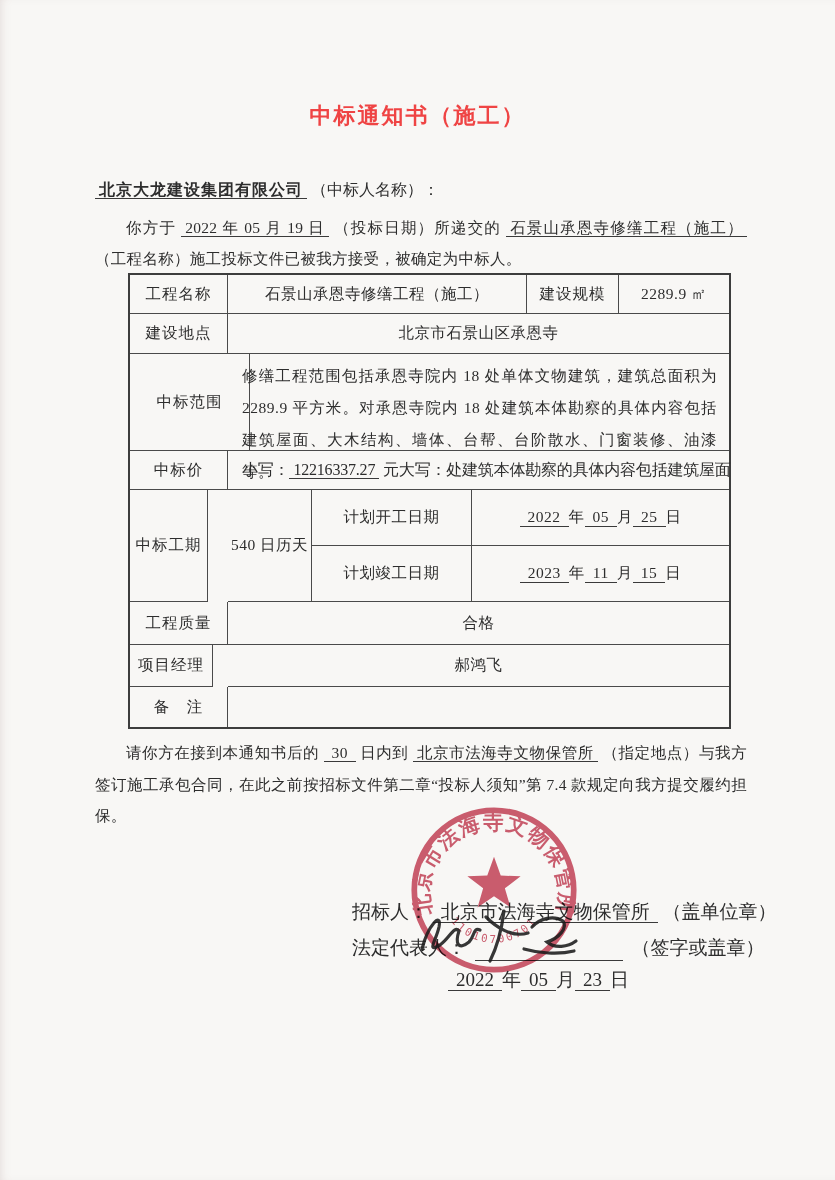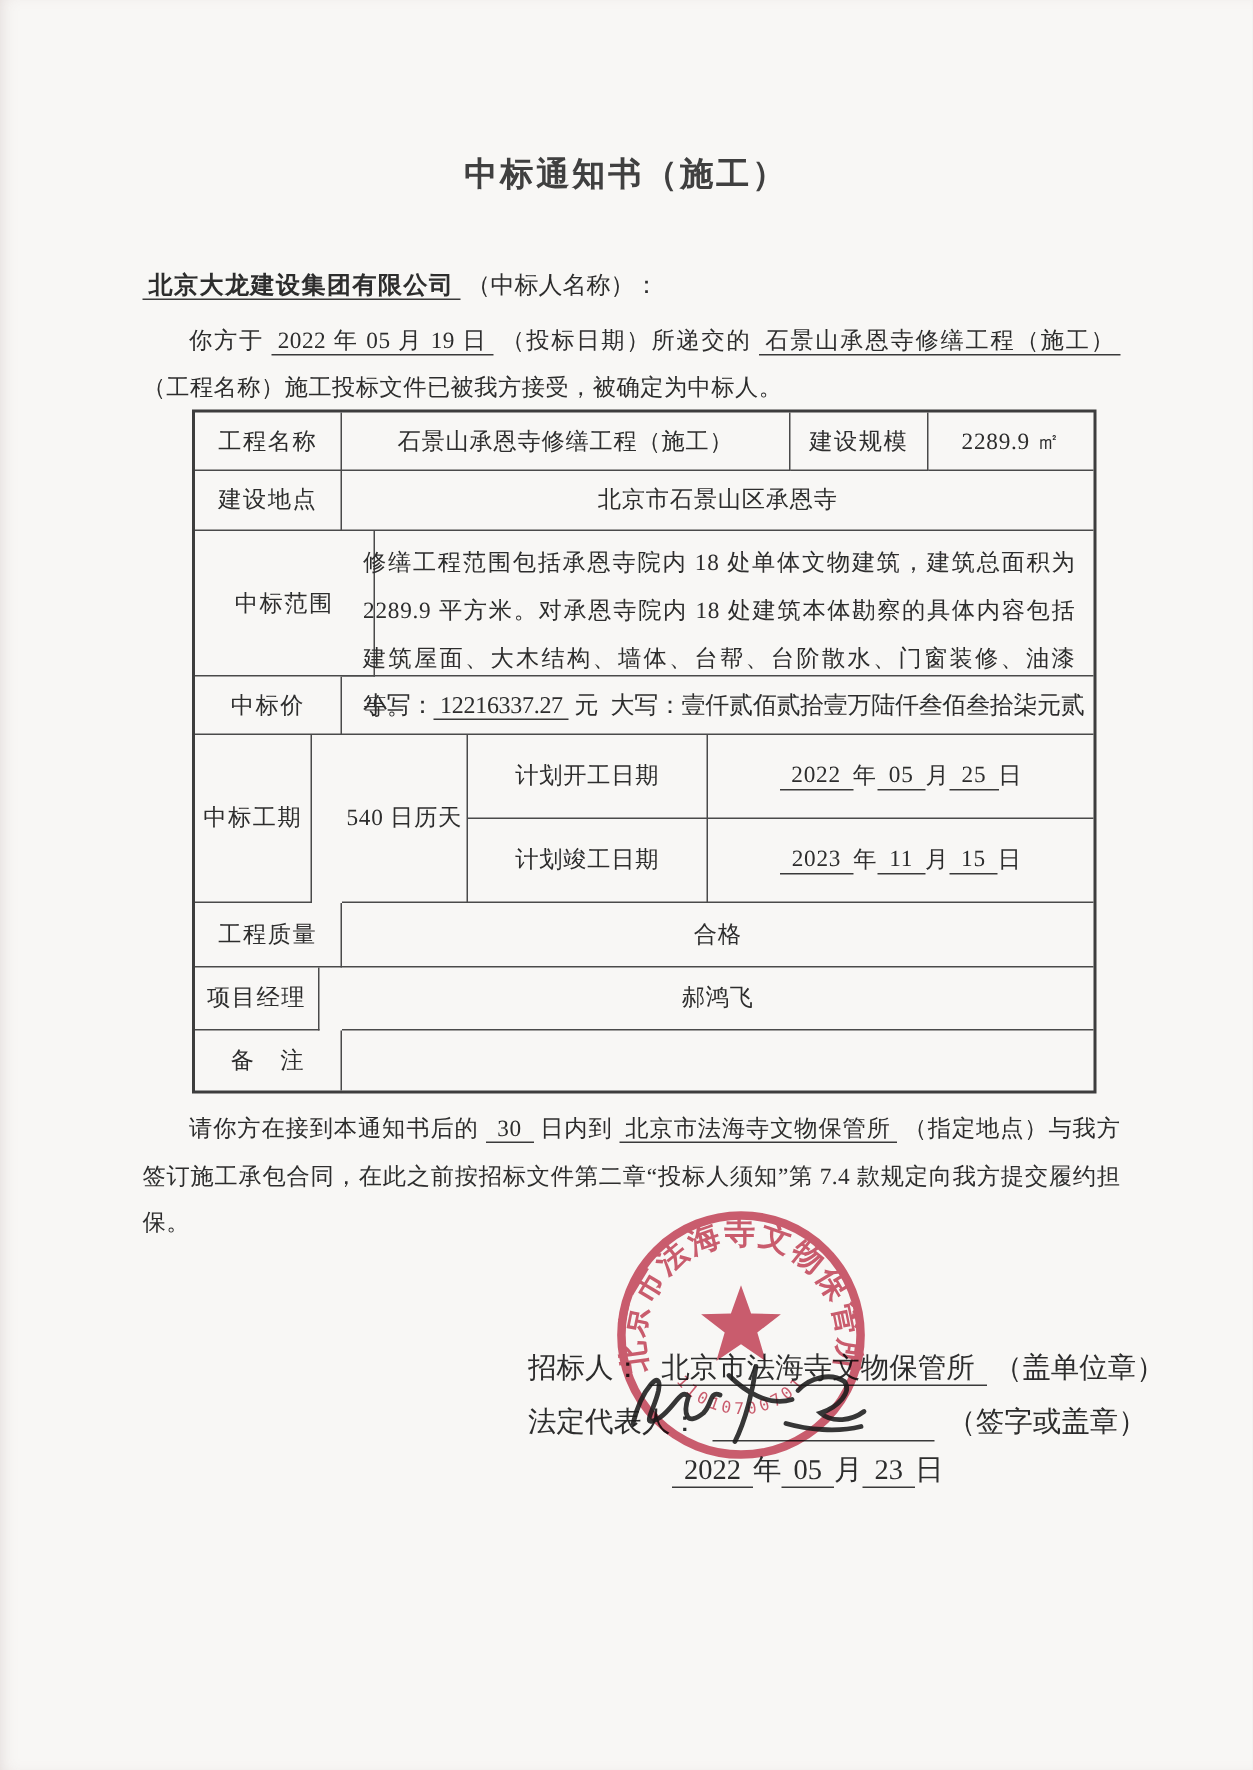--- a/index.html
+++ b/index.html
@@ -11,21 +11,21 @@
   html,body{margin:0;padding:0;}
   body{background:#e9e8e6;font-family:"Liberation Serif","DejaVu Serif",serif;}
   .page{
     position:relative;width:835px;height:1180px;margin:0 auto;
     background:var(--paper);color:var(--ink);overflow:hidden;
     box-shadow:inset 6px 0 14px -10px rgba(150,120,120,.45);
   }
   .title{
     position:absolute;top:101px;left:0;width:835px;margin:0;
     text-align:center;font-size:22px;font-weight:bold;letter-spacing:2px;
-    font-family:"Liberation Sans","DejaVu Sans",sans-serif;color:#404040;
+    font-family:"Liberation Sans","DejaVu Sans",sans-serif;color:#ef4444;
   }
   .addressee{position:absolute;left:95px;top:180px;font-size:16px;}
   .addressee .name{font-weight:bold;letter-spacing:1px;}
   .para{
     position:absolute;left:95px;width:652px;margin:0;
     font-size:15.5px;line-height:31px;text-align:justify;
     text-justify:inter-ideograph;letter-spacing:.3px;
   }
   .intro{top:212px;text-indent:2em;}
   .closing{top:737px;text-indent:2em;line-height:31.5px;}
@@ -96,21 +96,21 @@
 
     <div class="cell lbl" style="left:0;top:39px;width:98px;height:40px">建设地点</div>
     <div class="cell no-r" style="left:98px;top:39px;width:501px;height:40px">北京市石景山区承恩寺</div>
 
     <div class="cell lbl" style="left:0;top:79px;width:120px;height:97px">中标范围</div>
     <div class="cell no-r text" style="left:98px;top:79px;width:501px;height:97px">修缮工程范围包括承恩寺院内 18 处单体文物建筑，建筑总面积为 2289.9 平方米。对承恩寺院内 18 处建筑本体勘察的具体内容包括建筑屋面、大木结构、墙体、台帮、台阶散水、门窗装修、油漆等。</div>
 
     <div class="cell lbl" style="left:0;top:176px;width:98px;height:39px">中标价</div>
     <div class="cell no-r price" style="left:98px;top:176px;width:501px;height:39px">
       <span><span>小写：</span><span class="u num">12216337.27</span> <span>元</span></span>
-      <span><span>大写：</span><span>壹仟贰佰贰拾壹万陆仟叁佰叁拾柒元贰</span></span>
+      <span><span>大写：</span><span>处建筑本体勘察的具体内容包括建筑屋面</span></span>
     </div>
 
     <div class="cell lbl" style="left:0;top:215px;width:78px;height:112px">中标工期</div>
     <div class="cell" style="left:98px;top:215px;width:84px;height:112px">540 日历天</div>
     <div class="cell" style="left:182px;top:215px;width:160px;height:56px">计划开工日期</div>
     <div class="cell no-r" style="left:342px;top:215px;width:257px;height:56px">
       <span class="u pad">2022</span>
         <span>年</span>
         <span class="u pad">05</span>
         <span>月</span>

